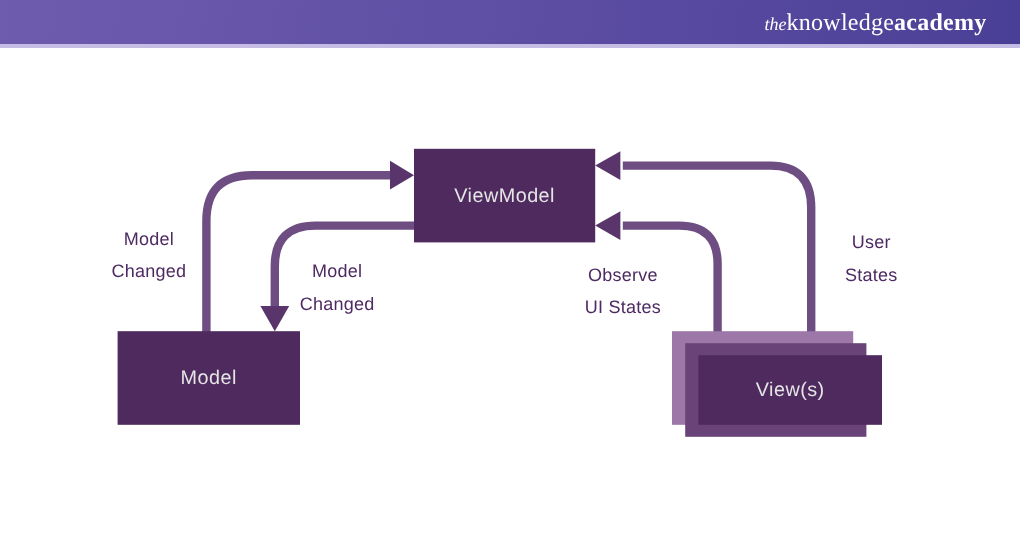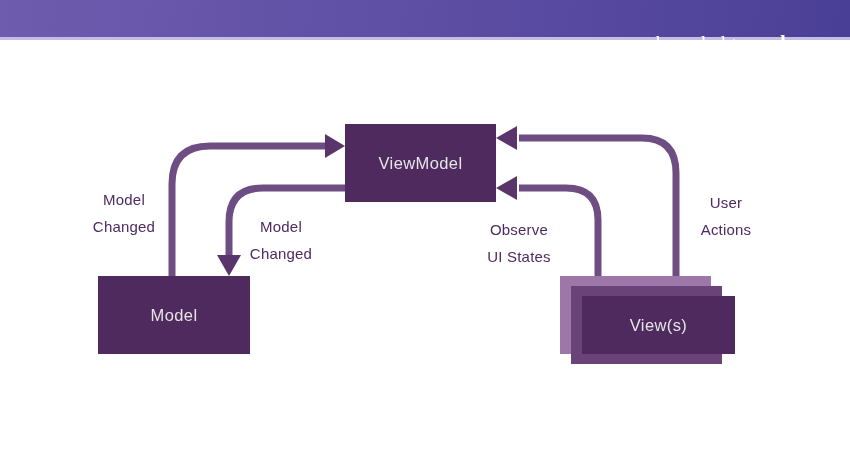--- a/index.html
+++ b/index.html
@@ -11,21 +11,20 @@
   .header{
     position:absolute;left:0;top:0;width:850px;height:37px;
     background:linear-gradient(100deg,#6e5cae 0%,#5c4da3 55%,#4a3f96 100%);
     border-bottom:3px solid #c6bde4;
     box-sizing:content-box;
   }
   .logo{
     position:absolute;right:28px;top:0;height:37px;line-height:39px;
     color:#ffffff;font-family:"Liberation Serif","DejaVu Serif",serif;
     white-space:nowrap;
-    margin-top:24px;
   }
   .logo .the{font-style:italic;font-size:15px;font-weight:400;}
   .logo .knowledge{font-size:20px;font-weight:400;letter-spacing:.2px;}
   .logo .academy{font-size:20px;font-weight:700;letter-spacing:.2px;}
   
   svg.arrows{position:absolute;left:0;top:0;z-index:1;}
   
   .node{
     position:absolute;z-index:3;background:#4e2a5e;color:#e5e5e5;
     display:flex;align-items:center;justify-content:center;
@@ -88,15 +87,15 @@
     <span>View(s)</span>
   </div>
 
   <div class="edge-label lbl-model-changed-up">Model
 Changed</div>
   <div class="edge-label lbl-model-changed-down">Model
 Changed</div>
   <div class="edge-label lbl-observe-ui-states">Observe
 UI States</div>
   <div class="edge-label lbl-user-actions">User
-Actions</div>
+States</div>
 
 </div>
 
 </body></html>

